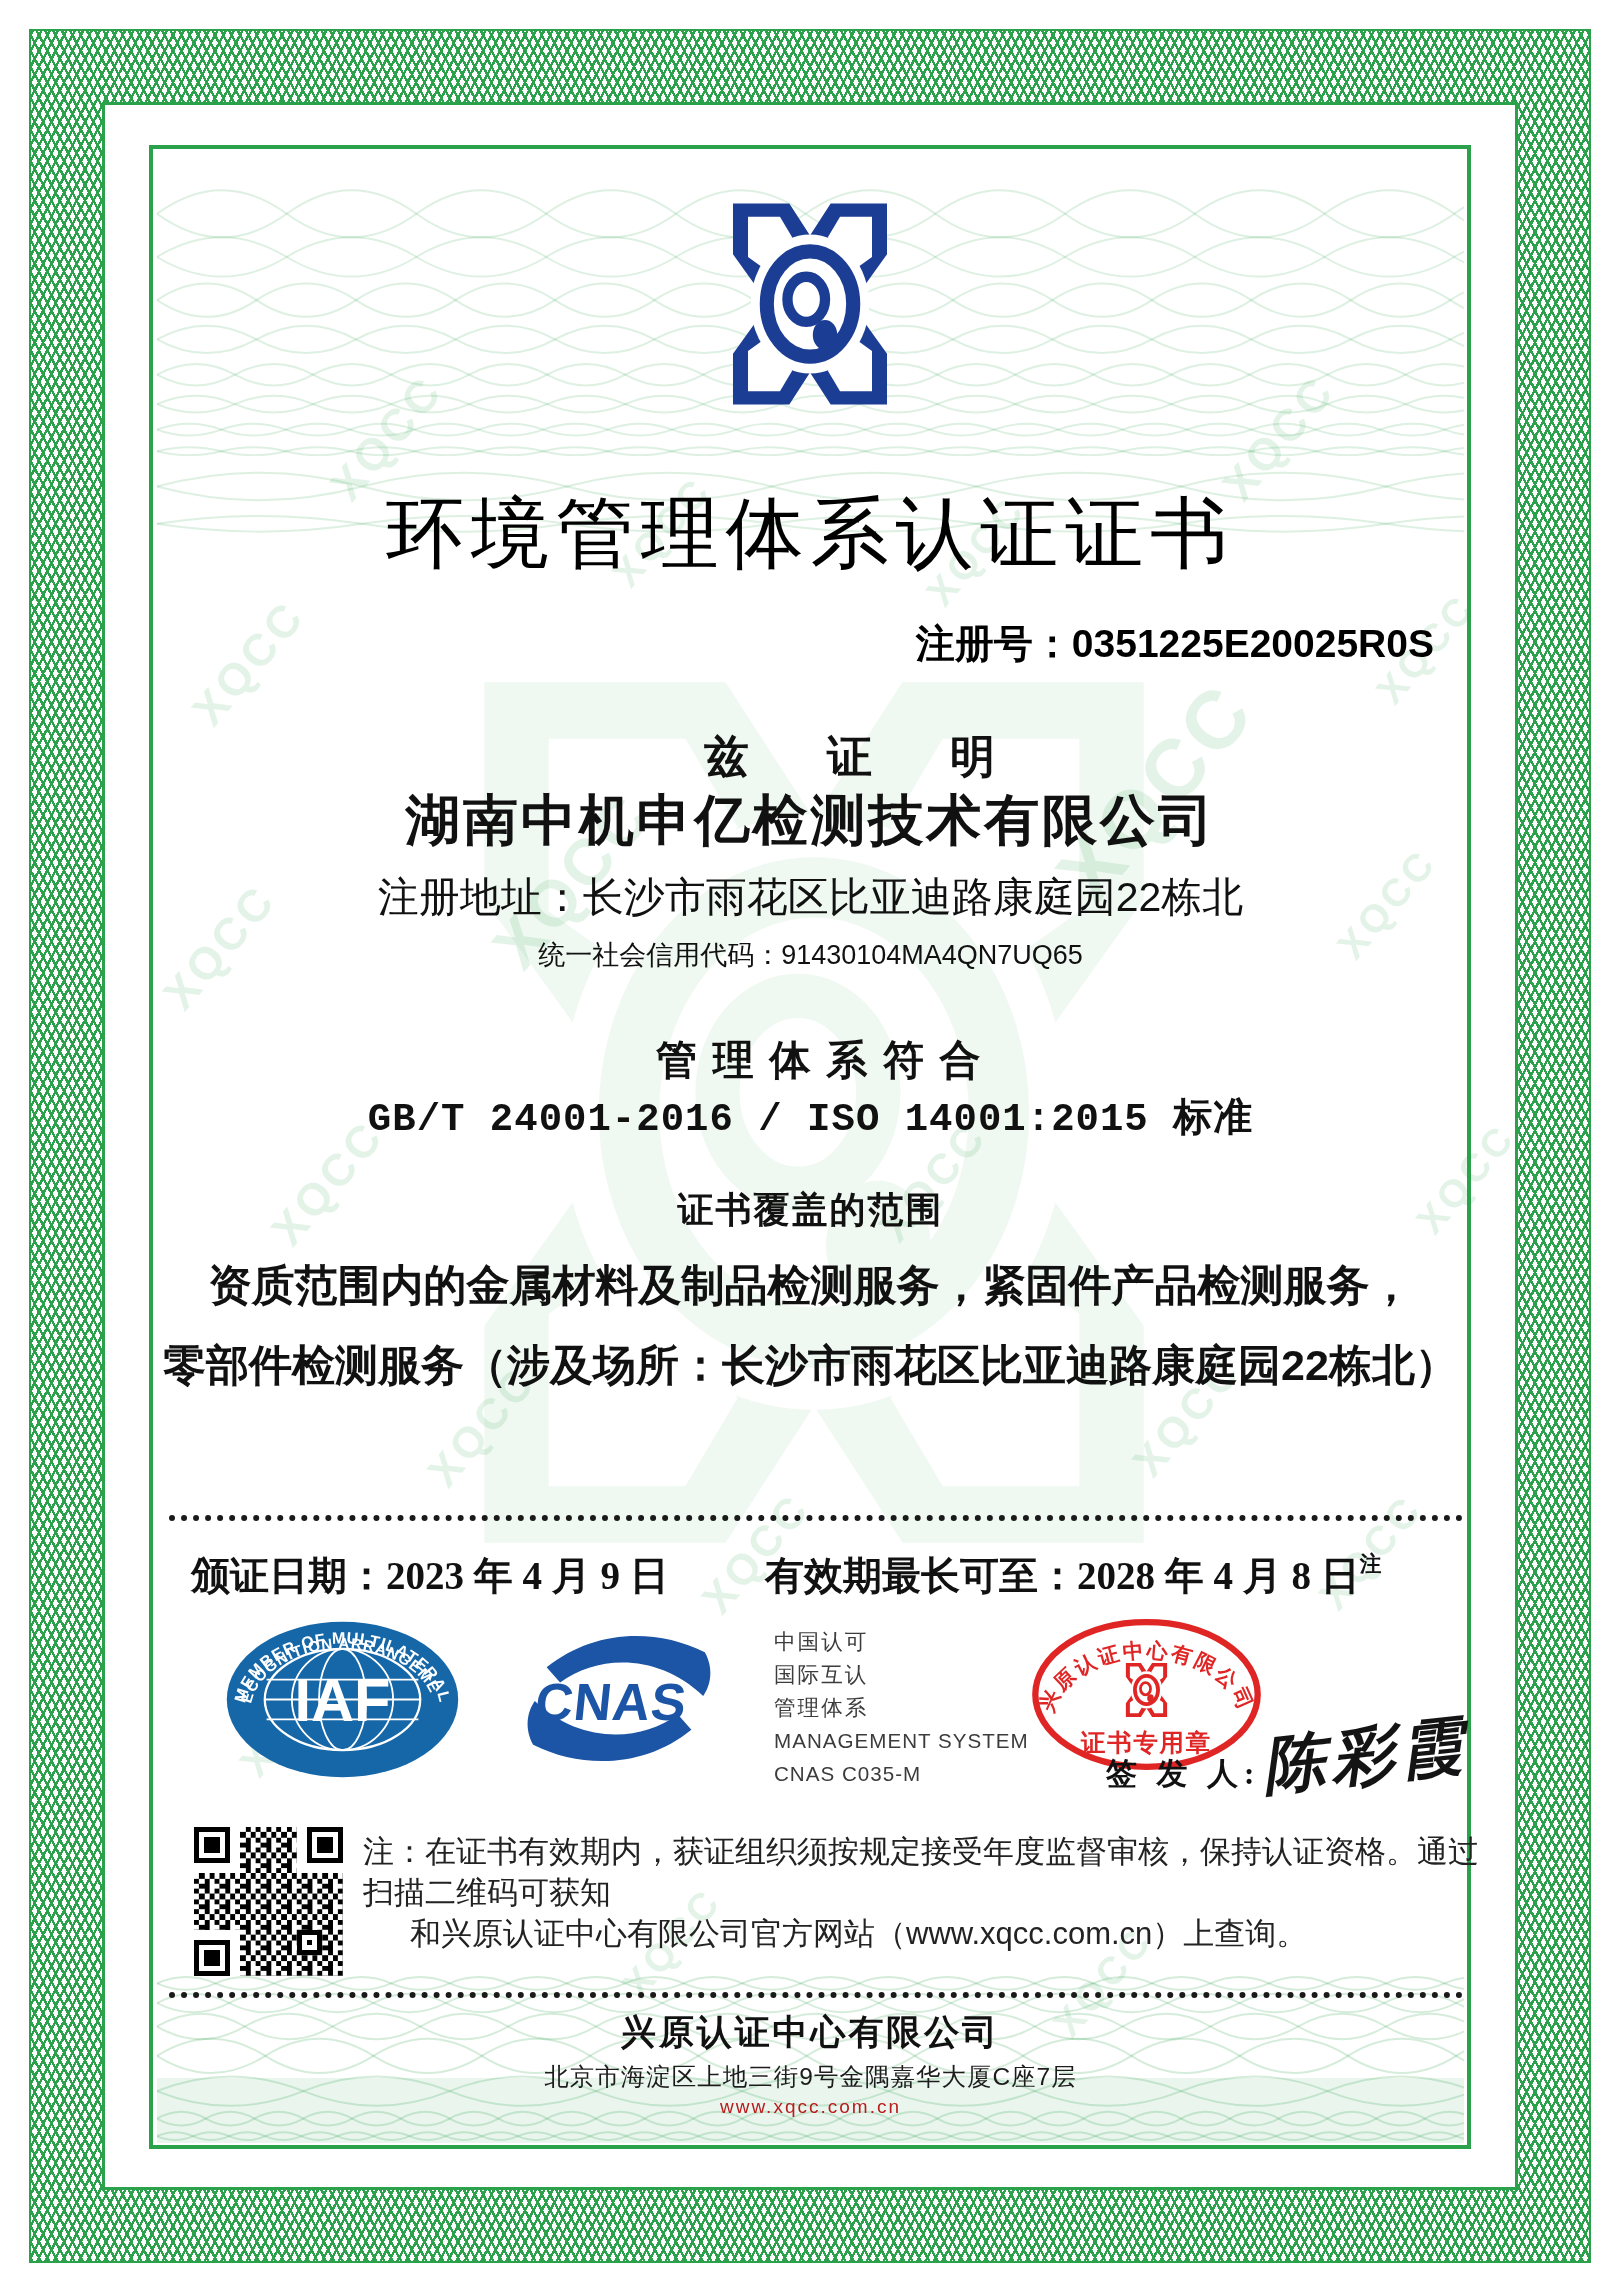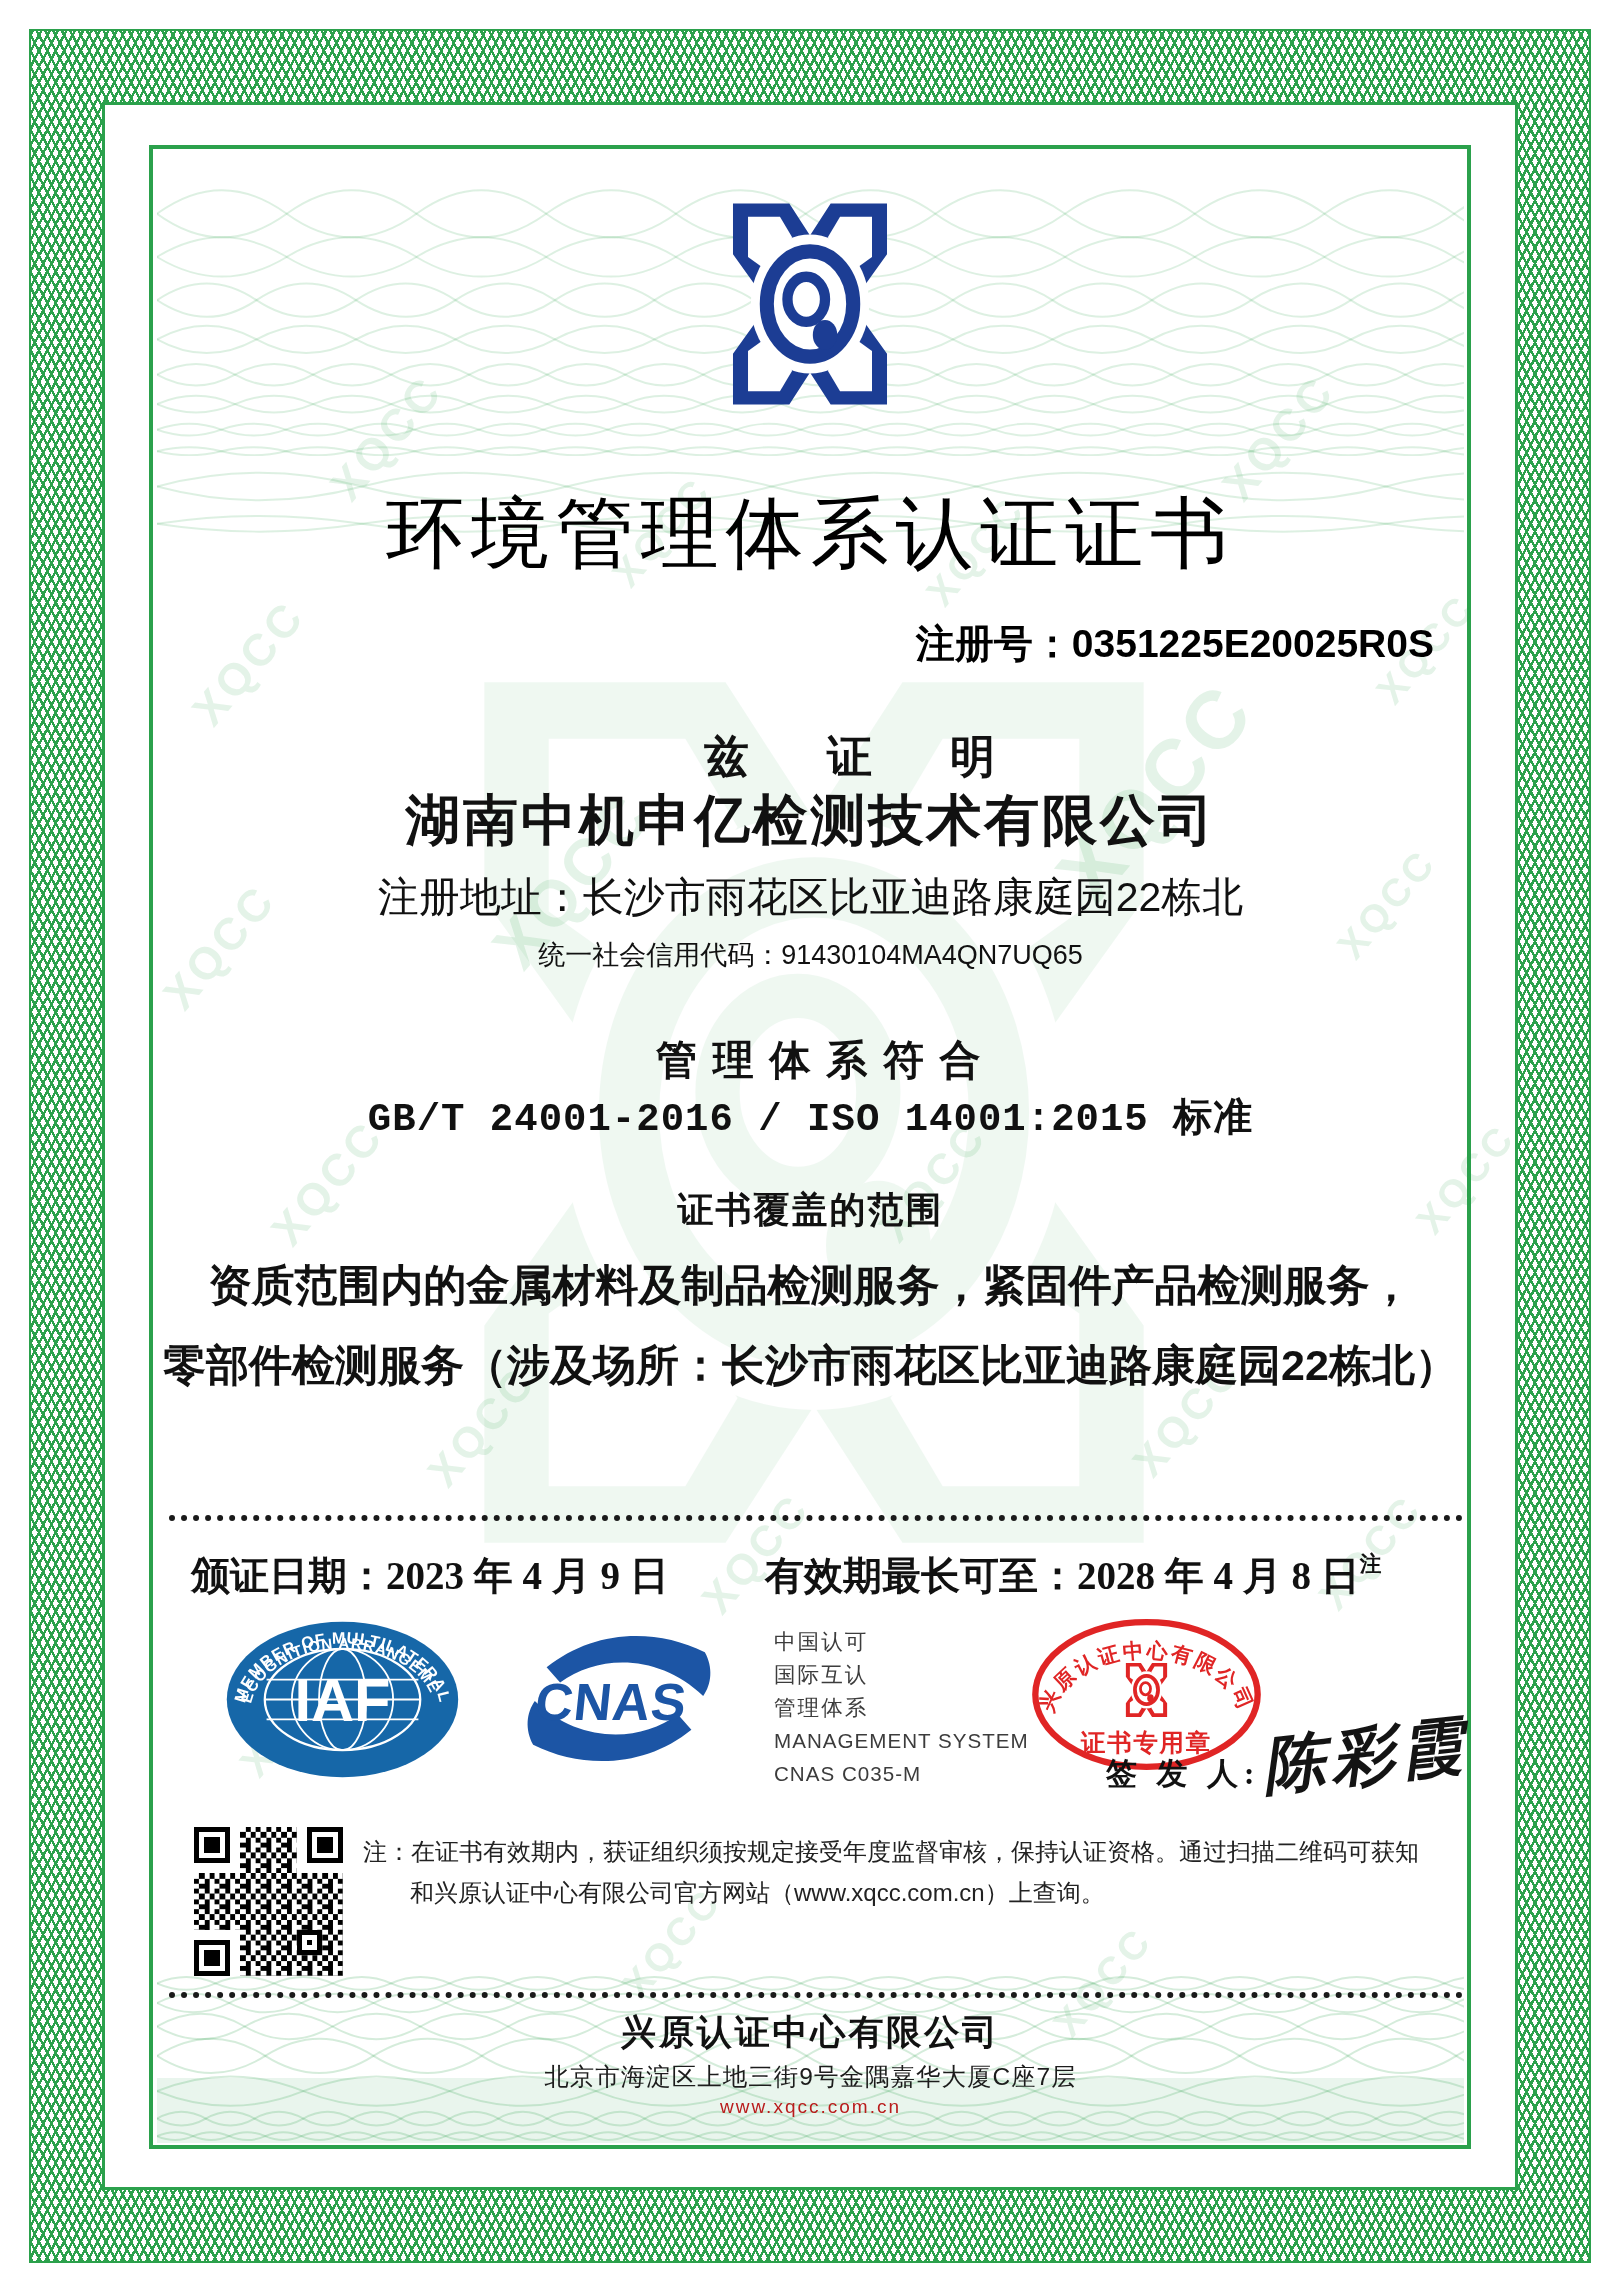--- a/index.html
+++ b/index.html
@@ -47,21 +47,21 @@
   .valid sup{font-size:21.6px;vertical-align:17.6px;}
   .iaf{position:absolute;left:225px;top:1619px;width:235px;height:161px;}
   .cnas{position:absolute;left:518px;top:1622px;width:202px;height:153px;}
   .accred{position:absolute;left:774px;top:1625px;font-size:21.6px;line-height:33px;color:#3c3c3c;letter-spacing:2px;}
   .accred .en{font-size:20.6px;letter-spacing:1px;}
   .seal{position:absolute;left:1029px;top:1612px;width:235px;height:165px;}
   .signer{position:absolute;left:1106px;top:1753px;font-size:31px;font-weight:700;letter-spacing:5.9px;white-space:nowrap;}
   .signature{position:absolute;left:1262px;top:1713px;font-size:63px;font-weight:600;font-style:italic;
              transform:rotate(-6deg);letter-spacing:5.9px;color:#141414;white-space:nowrap;}
   .qr{position:absolute;left:194px;top:1827px;width:149px;height:149px;}
-  .note{position:absolute;left:363px;top:1831px;width:1117px;font-size:24px;line-height:41px;color:#222;}
+  .note{position:absolute;left:363px;top:1831px;width:1117px;font-size:31px;line-height:41px;color:#222;}
   .note .cont{padding-left:47px;}
   .f-company{top:2009px;font-size:35px;font-weight:800;letter-spacing:2.9px;}
   .f-addr{top:2060px;font-size:24.5px;font-weight:500;letter-spacing:1px;color:#1c1c1c;}
   .f-web{top:2096px;font-size:19px;font-weight:500;letter-spacing:2px;color:#b91c1c;}
 </style>
 </head>
 <body>
 
 <div class="page">
 

